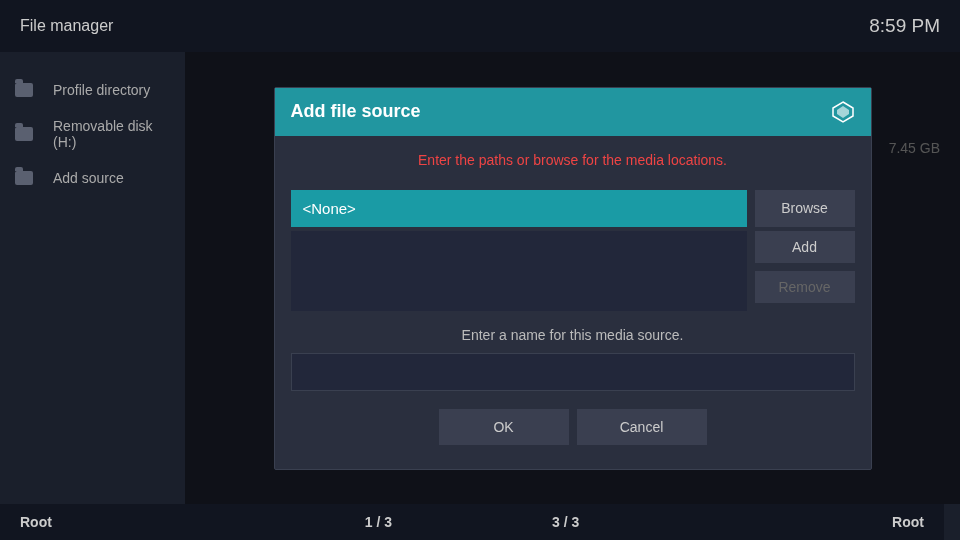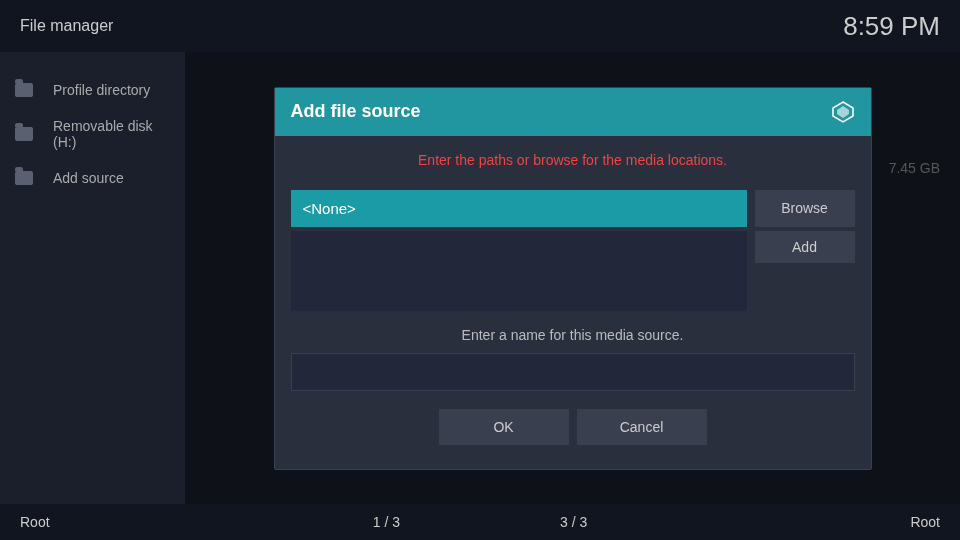--- a/index.html
+++ b/index.html
@@ -24,34 +24,35 @@
       align-items: center;
       justify-content: space-between;
       padding: 0 20px;
     }
     .top-bar-title {
       font-size: 16px;
       color: #ccc;
       font-weight: normal;
     }
     .top-bar-time {
-      font-size: 26px;
+      font-size: 19px;
       color: #ccc;
     }
 
     
     .bottom-bar {
       position: absolute;
-      bottom: 0; left: 0; right: 0;
+      bottom: 0; left: 0; right: 16px;
       height: 36px;
       background-color: #111520;
       display: flex;
       align-items: center;
       justify-content: space-between;
       padding: 0 20px;
+      font-weight: bold;
     }
     .bottom-bar-text {
       font-size: 14px;
       color: #ccc;
     }
     .bottom-bar-center {
       display: flex;
       gap: 160px;
       align-items: flex-end;
     }
@@ -258,21 +259,21 @@
       padding: 10px 0;
       width: 130px;
       cursor: pointer;
       text-align: center;
     }
 
     
     .file-size-area {
       position: absolute;
       right: 20px;
-      top: 108px;
+      top: 88px;
       color: #aaa;
       font-size: 14px;
     }
   </style>
 </head>
 <body>
 
 <div class="top-bar">
   <span class="top-bar-title">File manager</span>
   <span class="top-bar-time">8:59 PM</span>
@@ -319,20 +320,21 @@
             <span>&lt;None&gt;</span>
           </div>
           <button class="btn-browse">Browse</button>
         </div>
 
         
         <div class="dialog-path-area-row">
           <div class="path-list-area"></div>
           <div class="btn-group">
             <button class="btn-action">Add</button>
+            <button class="btn-action disabled">Remove</button>
           </div>
         </div>
 
         
         <p class="dialog-name-label">Enter a name for this media source.</p>
 
         
         <input class="name-input" type="text" value="" style="">
 
         

